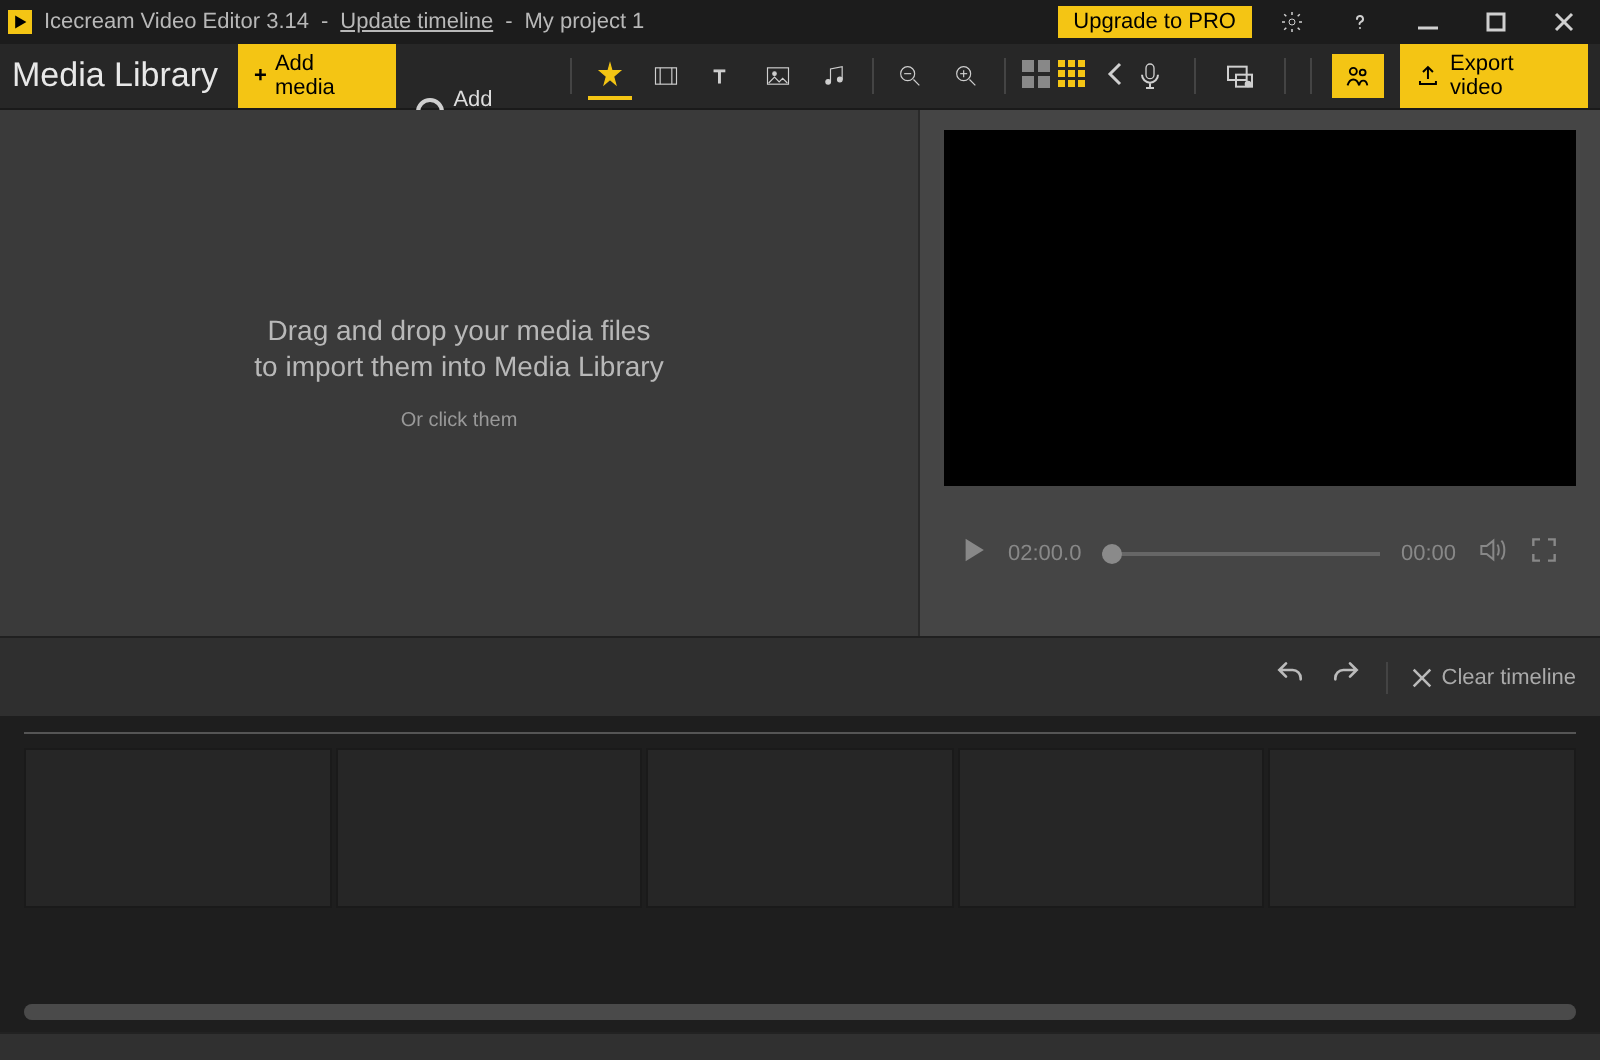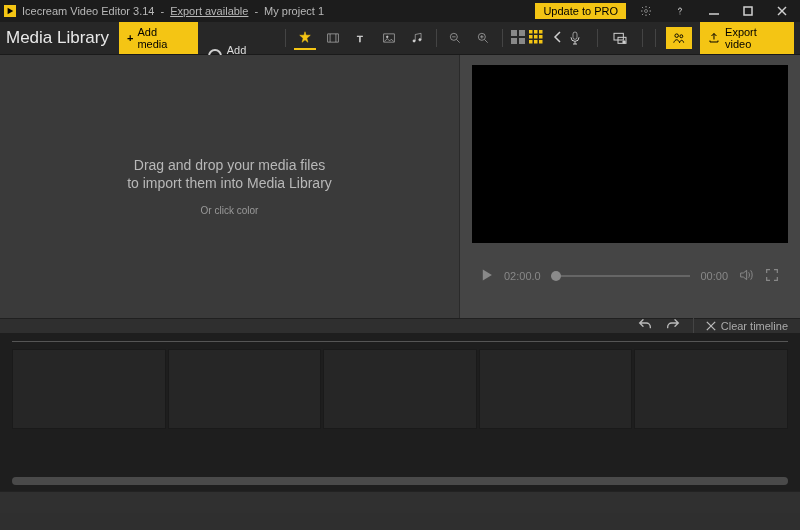--- a/index.html
+++ b/index.html
@@ -151,21 +151,21 @@
   }
   .seek-thumb {
     position:absolute; left:0; top:-4px;
     width:10px; height:10px; border-radius:50%;
     background:#8a8a8a;
   }
   .vol-btn, .fs-btn { cursor:pointer; }
   .vol-btn svg, .fs-btn svg { width:16px; height:16px; stroke:#888; fill:none; }
   
   .timeline-hdr {
-    height: 15px;
+    height: 40px;
     background:#2f2f2f;
     border-top:1px solid #202020;
     display:flex; align-items:center; justify-content:flex-end;
     padding:0 12px; gap:12px;
     color:#aaa; font-size:11px;
   }
   .undo-btn, .redo-btn { cursor:pointer; }
   .undo-btn svg, .redo-btn svg { width:16px; height:16px; stroke:#bbb; fill:none; }
   .th-sep { width:1px; height:16px; background:#444; }
   .clear-tl { display:flex; align-items:center; gap:5px; cursor:pointer; }
@@ -204,25 +204,25 @@
 <body>
 
 <div class="titlebar">
   <div class="logo">
     <svg viewBox="0 0 10 10">
         <polygon points="2,1 9,5 2,9" fill="#000"></polygon>
       </svg>
   </div>
   <span class="title">Icecream Video Editor 3.14</span>
   <span>-</span>
-  <span class="update">Export available</span>
+  <span class="update">Update timeline</span>
   <span>-</span>
   <span>My project 1</span>
   <div class="spacer"></div>
-  <div class="pro-btn">Update to PRO</div>
+  <div class="pro-btn">Upgrade to PRO</div>
   <div class="win-btn">
     <svg viewBox="0 0 24 24">
         <circle cx="12" cy="12" r="3"></circle>
         <path d="M12 2v3M12 19v3M4.2 4.2l2.1 2.1M17.7 17.7l2.1 2.1M2 12h3M19 12h3M4.2 19.8l2.1-2.1M17.7 6.3l2.1-2.1" stroke-width="1.5"></path>
       </svg>
   </div>
   <div class="win-btn">
     <svg viewBox="0 0 24 24">
         <path d="M9 9a3 3 0 1 1 4 2.8c-1 .5-1.5 1.2-1.5 2.2M12 18h0" stroke-width="2" stroke-linecap="round"></path>
       </svg>
@@ -365,21 +365,21 @@
         </svg>
       <span>Export video</span>
     </div>
   </div>
 </div>
 
 <div class="middle">
   <div class="media-drop">
     <div class="line1">Drag and drop your media files</div>
     <div class="line2">to import them into Media Library</div>
-    <div class="line3">Or click color</div>
+    <div class="line3">Or click them</div>
   </div>
   <div class="preview-pane">
     <div class="preview-video"></div>
     <div class="player-controls">
       <div class="play-btn">
         <svg viewBox="0 0 20 20">
             <polygon points="4,2 17,10 4,18"></polygon>
           </svg>
       </div>
       <span class="time-cur">02:00.0</span>

